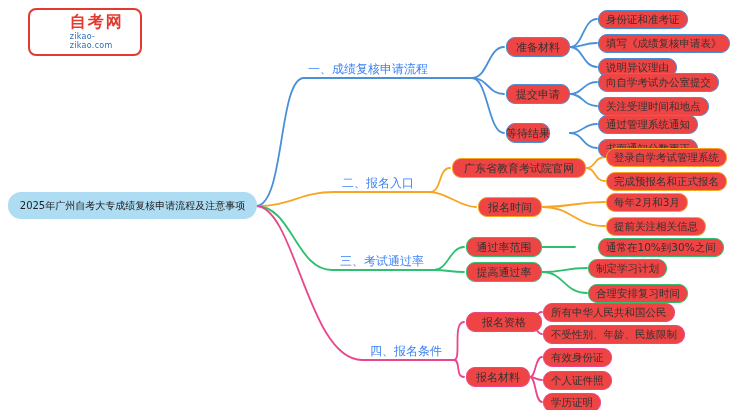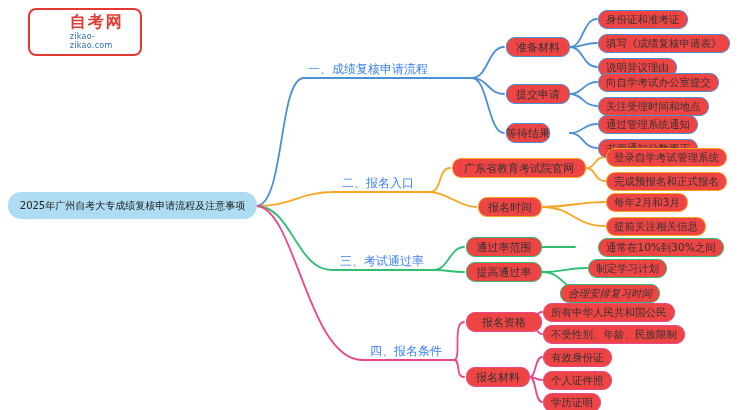--- a/index.html
+++ b/index.html
@@ -119,21 +119,21 @@
 <div class="node b2" style="left:606px; top:172px;">完成预报名和正式报名</div>
 <div class="node topic b2" style="left:478px; top:197px; width:64px;">报名时间</div>
 <div class="node b2" style="left:606px; top:193px;">每年2月和3月</div>
 <div class="node b2" style="left:606px; top:217px;">提前关注相关信息</div>
 
 <div class="branch-label" style="left:340px; top:253px;">三、考试通过率</div>
 <div class="node topic b3" style="left:466px; top:237px; width:76px;">通过率范围</div>
 <div class="node b3" style="left:576px; top:238px;margin-left:22px;">通常在10%到30%之间</div>
 <div class="node topic b3" style="left:466px; top:262px; width:76px;">提高通过率</div>
 <div class="node b3" style="left:588px; top:259px;">制定学习计划</div>
-<div class="node b3" style="left:560px; top:284px;font-style:italic;">合理安排复习时间</div>
+<div class="node b3" style="left:588px; top:284px;">合理安排复习时间</div>
 
 <div class="branch-label" style="left:370px; top:343px;">四、报名条件</div>
 <div class="node topic b4" style="left:466px; top:312px; width:76px;">报名资格</div>
 <div class="node b4" style="left:543px; top:303px;">所有中华人民共和国公民</div>
 <div class="node b4" style="left:543px; top:325px;">不受性别、年龄、民族限制</div>
 <div class="node topic b4" style="left:466px; top:367px; width:64px;">报名材料</div>
 <div class="node b4" style="left:543px; top:348px;">有效身份证</div>
 <div class="node b4" style="left:543px; top:371px;">个人证件照</div>
 <div class="node b4" style="left:543px; top:393px;">学历证明</div>
 

